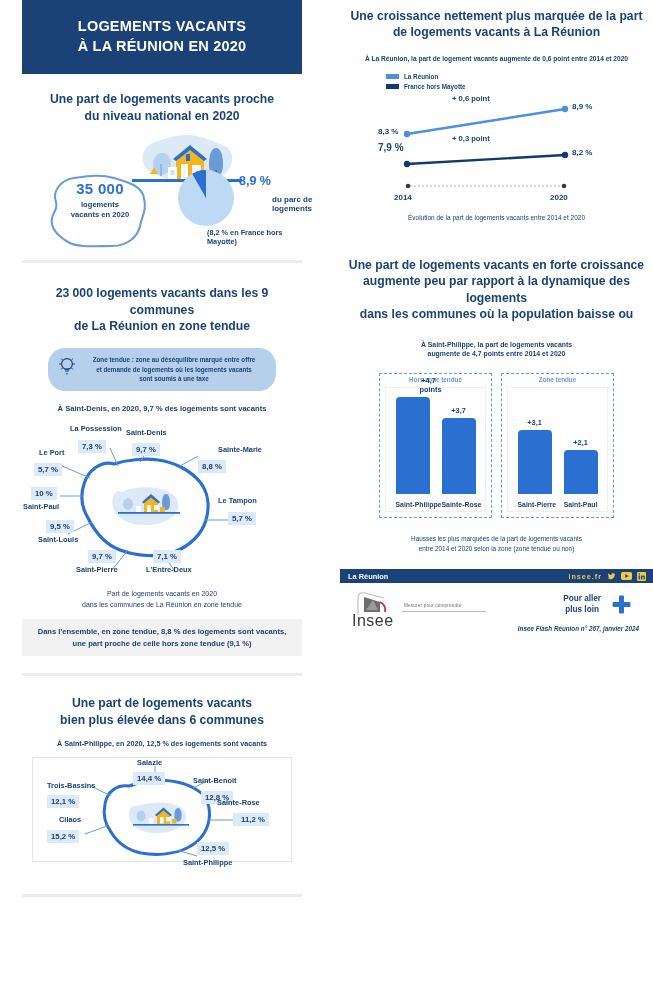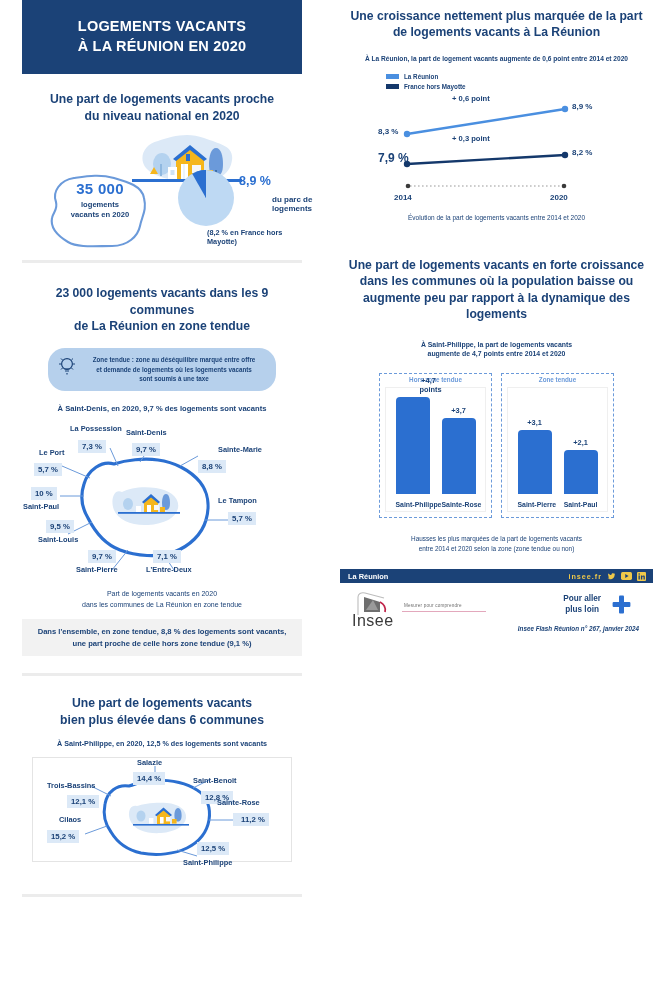--- a/index.html
+++ b/index.html
@@ -403,21 +403,21 @@
         <path d="M160 30 L176 22" stroke="#6b9ada" stroke-width="1"></path>
         <path d="M176 62 L204 62" stroke="#6b9ada" stroke-width="1"></path>
         <path d="M74 68 L52 76" stroke="#6b9ada" stroke-width="1"></path>
         <path d="M144 92 L164 98" stroke="#6b9ada" stroke-width="1"></path>
       </svg>
 
       <div class="lbl" style="left:104px; top:0px;">Salazie</div>
       <div class="val" style="left:100px; top:14px;">14,4 %</div>
 
       <div class="lbl" style="left:14px; top:23px;">Trois-Bassins</div>
-      <div class="val" style="left:34px; top:37px;">12,1 %</div>
+      <div class="val" style="left:14px; top:37px;">12,1 %</div>
 
       <div class="lbl" style="left:160px; top:18px;">Saint-Benoît</div>
       <div class="val" style="left:168px; top:33px;">12,8 %</div>
 
       <div class="lbl" style="left:184px; top:40px;">Sainte-Rose</div>
       <div class="val" style="left:200px; top:55px;padding-left:8px;">11,2 %</div>
 
       <div class="lbl" style="left:26px; top:57px;">Cilaos</div>
       <div class="val" style="left:14px; top:72px;">15,2 %</div>
 
@@ -461,33 +461,33 @@
         <line x1="70" y1="113" x2="222" y2="113" stroke="#9a9a9a" stroke-width="1.1" stroke-dasharray="1.6 2.4"></line>
         <circle cx="68" cy="113" r="2.3" fill="#3a3a3a"></circle>
         <circle cx="224" cy="113" r="2.3" fill="#3a3a3a"></circle>
       </svg>
 
       <div style="position:absolute; left:112px; top:21px; font-size:7.6px; font-weight:bold;">+ 0,6 point</div>
       <div style="position:absolute; left:112px; top:61px; font-size:7.6px; font-weight:bold;">+ 0,3 point</div>
 
       <div style="position:absolute; left:38px; top:54px; font-size:8px; font-weight:bold;">8,3 %</div>
       <div style="position:absolute; left:232px; top:29px; font-size:8px; font-weight:bold;">8,9 %</div>
-      <div style="position:absolute; left:38px; top:78px; font-size:12px; font-weight:bold;">7,9 %</div>
+      <div style="position:absolute; left:38px; top:69px; font-size:10px; font-weight:bold;">7,9 %</div>
       <div style="position:absolute; left:232px; top:75px; font-size:8px; font-weight:bold;">8,2 %</div>
 
       <div style="position:absolute; left:54px; top:120px; font-size:8px; font-weight:bold;">2014</div>
       <div style="position:absolute; left:210px; top:120px; font-size:8px; font-weight:bold;">2020</div>
     </div>
 
     <div class="caption" style="margin-top:5px; font-size:6.5px;">Évolution de la part de logements vacants entre 2014 et 2020</div>
 
     <div style="margin-top:34px;" class="sec-title">
       <div>Une part de logements vacants en forte croissance</div>
+      <div>augmente peu par rapport à la dynamique des logements</div>
       <div>dans les communes où la population baisse ou</div>
-      <div>augmente peu par rapport à la dynamique des logements</div>
     </div>
 
     <div class="sec-sub" style="margin-top:17px; font-size:6.9px;">
       <div>À Saint-Philippe, la part de logements vacants</div>
       <div>augmente de 4,7 points entre 2014 et 2020</div>
     </div>
 
     <div class="bars-row" style="margin-top:14px;">
 
       <div class="bar-panel">

